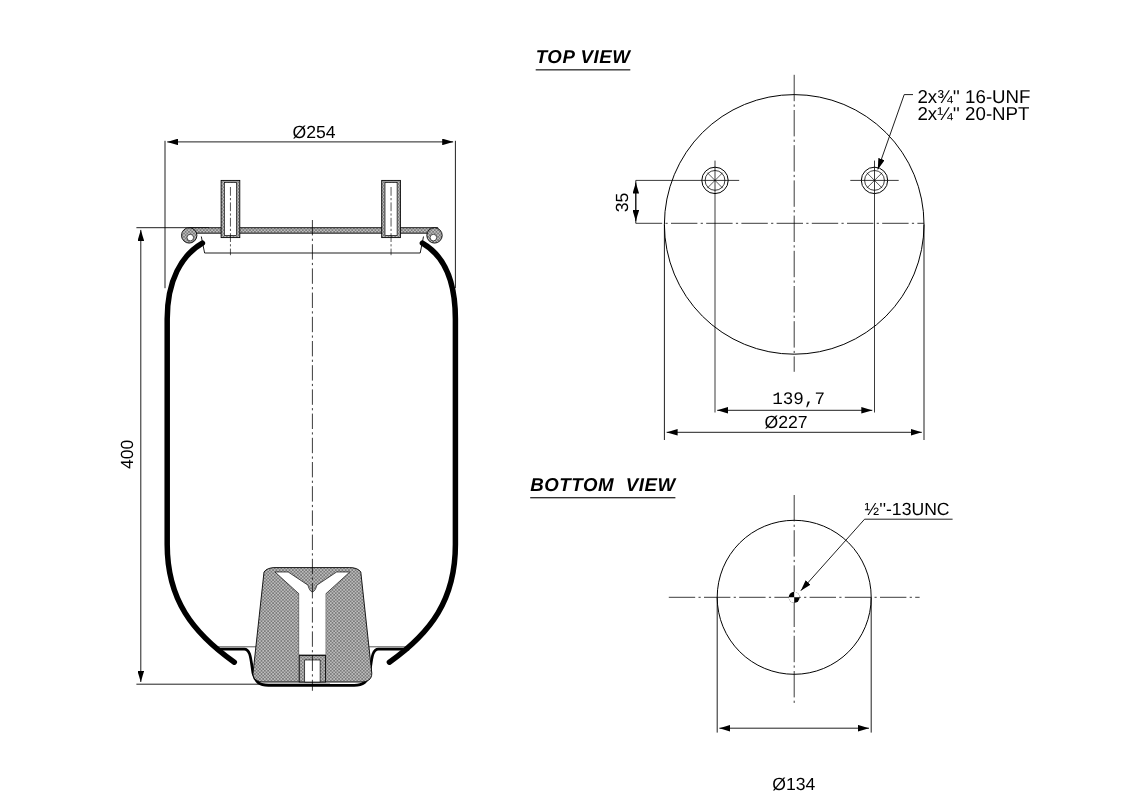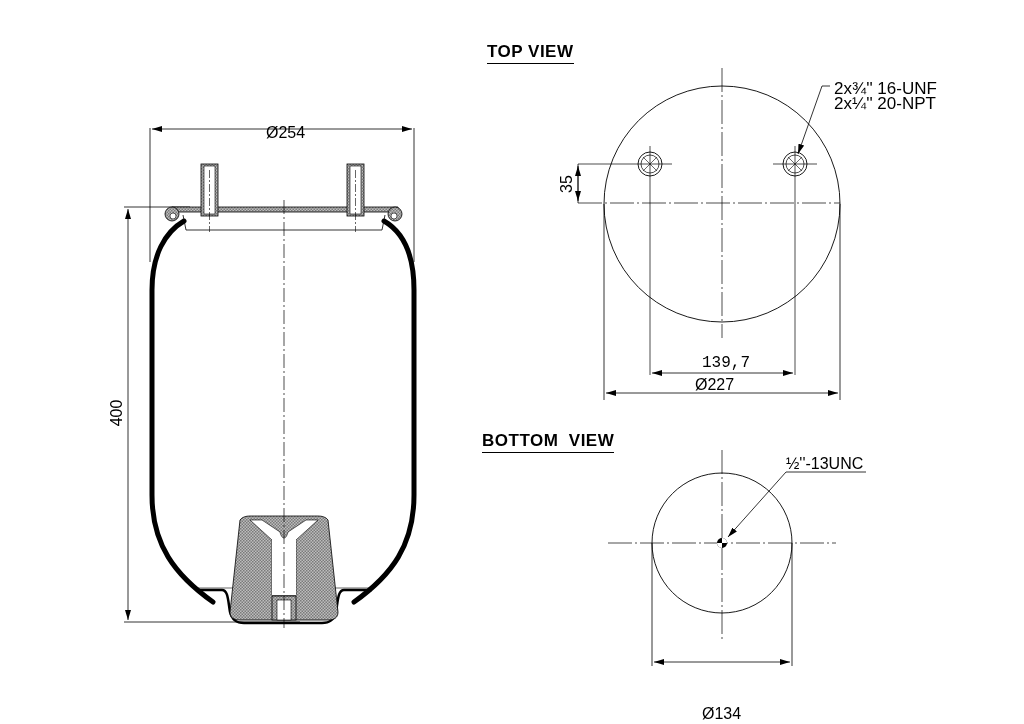--- a/index.html
+++ b/index.html
@@ -1,19 +1,19 @@
 <!DOCTYPE html>
 <html><head>
 <meta charset="utf-8">
 <style>
   html, body { margin: 0; padding: 0; background: #ffffff; }
   body { width: 1024px; height: 724px; position: relative; overflow: hidden; font-family: "Liberation Sans", sans-serif; }
   svg { position: absolute; left: 0; top: 0; }
   .lbl { position: absolute; color: #000; font-family: "Liberation Sans", sans-serif; white-space: nowrap; line-height: 1; }
-  .title { font-weight: bold; font-size: 17px; letter-spacing: 0.5px; border-bottom: 1.5px solid #000; padding-bottom: 3px; }
+  .title { font-weight: bold; font-style: italic; font-size: 17px; letter-spacing: 0.5px; border-bottom: 1.5px solid #000; padding-bottom: 3px; }
   .dim { font-size: 16px; }
   .small { font-size: 17px; }
   .vert { transform: rotate(-90deg); transform-origin: center center; }
 </style>
 </head>
 <body>
 
 <svg width="1024" height="724" viewBox="0 0 1024 724" xmlns="http://www.w3.org/2000/svg">
   <defs>
     <pattern id="hatch" width="3" height="3" patternUnits="userSpaceOnUse">
@@ -139,21 +139,21 @@
     </g>
 
     <polyline points="866,472 786,472 728,537" fill="none" stroke="#000" stroke-width="0.8" marker-end="url(#arr)"></polyline>
 
     <line x1="652" y1="543" x2="652" y2="666" stroke="#000" stroke-width="0.8"></line>
     <line x1="792" y1="543" x2="792" y2="666" stroke="#000" stroke-width="0.8"></line>
     <line x1="654" y1="662" x2="790" y2="662" stroke="#000" stroke-width="0.8" marker-start="url(#arrS)" marker-end="url(#arr)"></line>
   </g>
 </svg>
 
-<div class="lbl dim" style="left:266px; top:113px;margin-top:12px;">Ø254</div>
+<div class="lbl dim" style="left:266px; top:113px;">Ø254</div>
 <div class="lbl dim vert" style="left:104px; top:405px;">400</div>
 
 <div class="lbl title" style="left:487px; top:43px;">TOP VIEW</div>
 <div class="lbl small" style="left:834px; top:80px;">2x¾'' 16-UNF</div>
 <div class="lbl small" style="left:834px; top:95px;">2x¼'' 20-NPT</div>
 <div class="lbl dim vert" style="left:558px; top:176px;">35</div>
 <div class="lbl dim" style="left:702px; top:355px;font-family:Liberation Mono, monospace;">139,7</div>
 <div class="lbl dim" style="left:695px; top:377px;">Ø227</div>
 
 <div class="lbl title" style="left:482px; top:432px; white-space:pre;">BOTTOM  VIEW</div>

